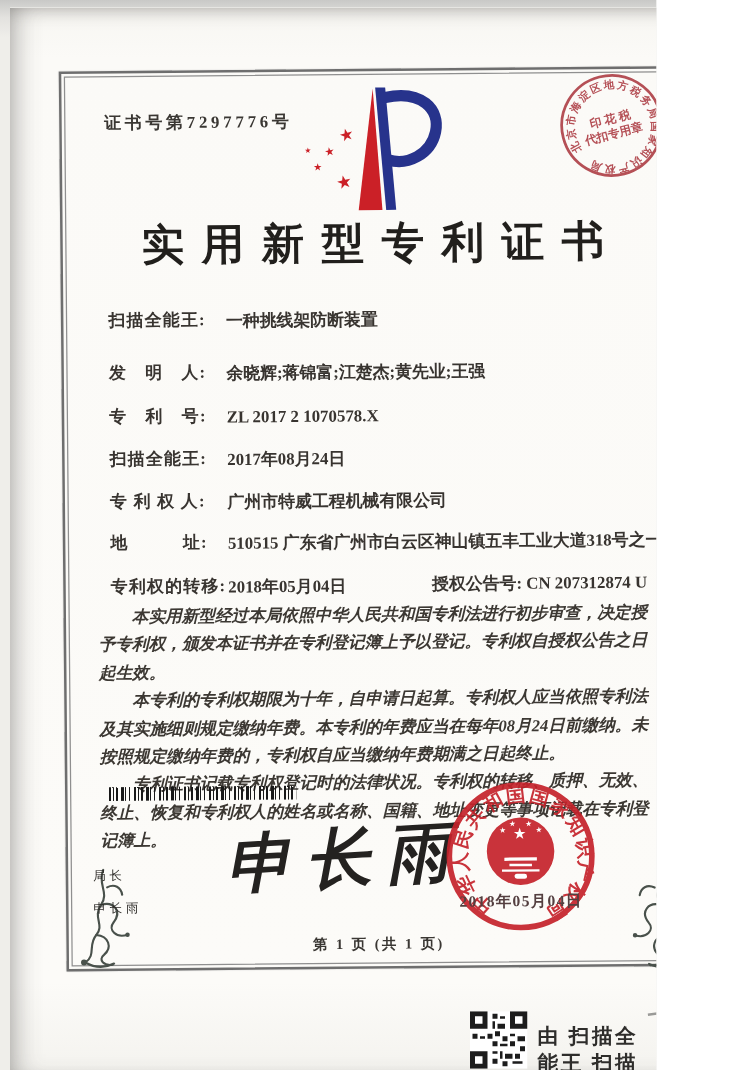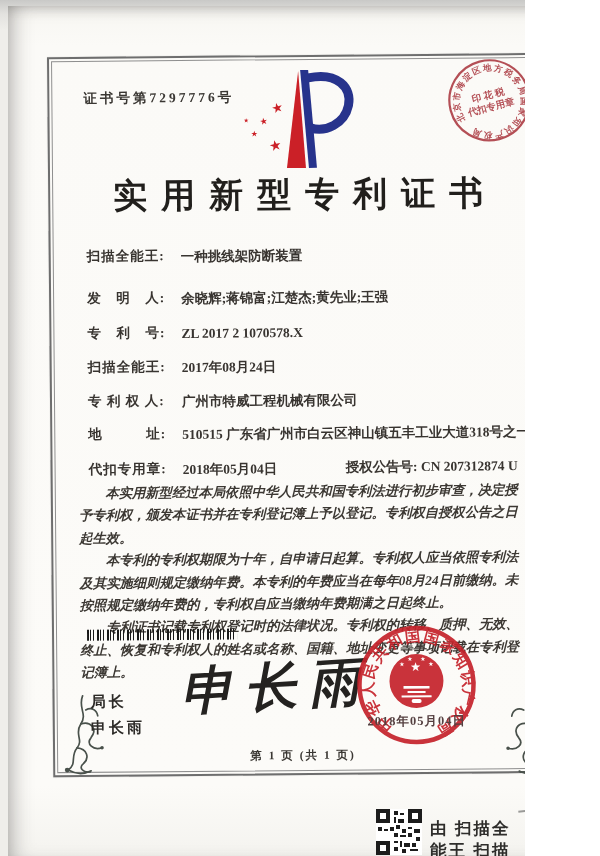--- a/index.html
+++ b/index.html
@@ -15,21 +15,21 @@
   .certno{position:absolute;left:86px;top:88px;font-size:13.5px;font-weight:600;letter-spacing:3px;color:#3a3733;}
   .title{position:absolute;left:0;top:172px;width:600px;text-align:center;font-size:34px;font-weight:700;letter-spacing:14px;text-indent:14px;color:#211f1c;}
   .row{position:absolute;left:88px;width:460px;font-size:13.5px;font-weight:600;color:#383430;}
   .flabel{display:inline-block;width:94px;vertical-align:top;letter-spacing:1px;}
   .fvalue{display:inline-block;width:362px;vertical-align:top;line-height:19px;}
   .grant-right{position:absolute;left:257px;top:0;white-space:nowrap;font-size:13.5px;font-weight:600;}
   .paras{position:absolute;left:78px;top:481px;width:452px;font-size:13.3px;line-height:22.4px;font-style:italic;font-weight:600;color:#3c3833;}
   .paras p{margin:0;text-indent:2em;}
   .barcode{position:absolute;left:85px;top:628px;width:150px;height:11px;
     background:repeating-linear-gradient(90deg,#181818 0 2px,transparent 2px 3px,#181818 3px 4px,transparent 4px 6px,#181818 6px 7px,transparent 7px 10px);}
-  .signer{position:absolute;left:88px;top:687px;font-size:15px;font-weight:700;letter-spacing:3px;color:#2c2a27;line-height:26px;}
+  .signer{position:absolute;left:72px;top:687px;font-size:10px;font-weight:400;letter-spacing:3px;color:#2c2a27;line-height:26px;}
   .signature{position:absolute;left:178px;top:652px;font-size:52px;font-weight:600;letter-spacing:12px;color:#242220;transform:rotate(-3deg);font-style:italic;}
   .footer{position:absolute;left:0;top:748px;width:600px;text-align:center;font-size:11.5px;font-weight:600;letter-spacing:2px;color:#3a3733;}
   .office-seal{position:absolute;left:352px;top:624px;opacity:.92;}
   .tax-stamp{position:absolute;left:447px;top:57px;opacity:.85;transform:rotate(-14deg);}
   .ornament{position:absolute;}
   .orn-bl{left:50px;top:692px;}
   .orn-br{left:492px;top:696px;transform:scaleX(-1);}
   .logo{position:absolute;left:238px;top:66px;}
   .scanline{position:absolute;left:518px;top:806px;width:78px;height:1.5px;background:#9a9a98;transform:rotate(-7deg);}
   .qr{position:absolute;left:376px;top:809px;}
@@ -98,21 +98,21 @@
     <div class="row" style="top:357px">
       <span class="flabel">扫描全能王:</span><span class="fvalue">2017年08月24日</span>
     </div>
     <div class="row" style="top:391px">
       <span class="flabel">专 利 权 人:</span><span class="fvalue">广州市特威工程机械有限公司</span>
     </div>
     <div class="row" style="top:424px">
       <span class="flabel">地　　　址:</span><span class="fvalue">510515 广东省广州市白云区神山镇五丰工业大道318号之一</span>
     </div>
     <div class="row" style="top:459px">
-      <span class="flabel">代扣专用章:</span><span class="fvalue" style="width:150px">2018年05月04日</span>
+      <span class="flabel">专利权的转移:</span><span class="fvalue" style="width:150px">2018年05月04日</span>
       <span class="grant-right">授权公告号: CN 207312874 U</span>
     </div>
 
     <div class="paras">
       <p>本实用新型经过本局依照中华人民共和国专利法进行初步审查，决定授予专利权，颁发本证书并在专利登记簿上予以登记。专利权自授权公告之日起生效。</p>
       <p>本专利的专利权期限为十年，自申请日起算。专利权人应当依照专利法及其实施细则规定缴纳年费。本专利的年费应当在每年08月24日前缴纳。未按照规定缴纳年费的，专利权自应当缴纳年费期满之日起终止。</p>
       <p>专利证书记载专利权登记时的法律状况。专利权的转移、质押、无效、终止、恢复和专利权人的姓名或名称、国籍、地址变更等事项记载在专利登记簿上。</p>
     </div>
 
     <div class="barcode"></div>

